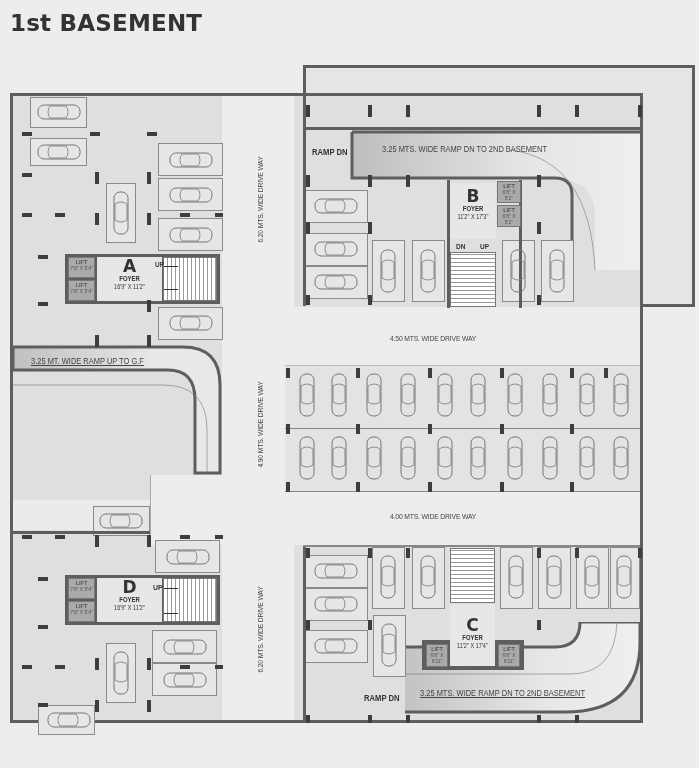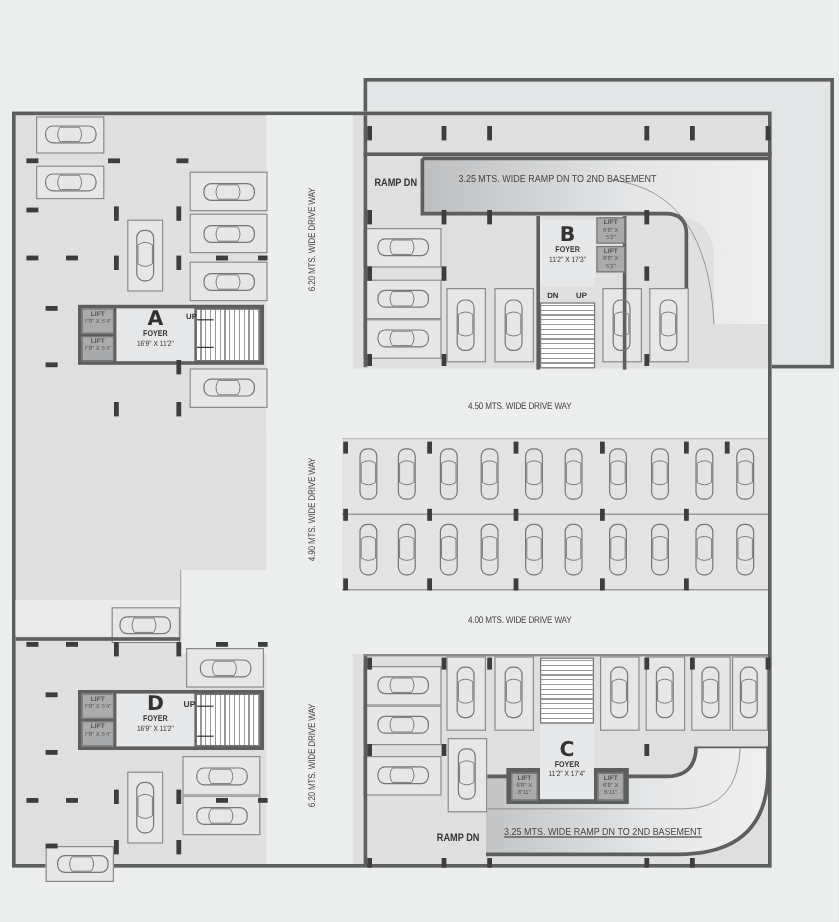--- a/index.html
+++ b/index.html
@@ -26,39 +26,53 @@
   .stair { background: repeating-linear-gradient(90deg, #fff 0 3px, #999 3px 4px); border: 1px solid #777; }
   .stair.h { background: repeating-linear-gradient(0deg, #fff 0 3px, #999 3px 4px); }
   .stairlbl { font-size: 7px; font-weight: bold; color: #333; }
   svg.car { position: absolute; }
 </style>
 </head>
 <body>
 
 <div class="abs plan">
 
+  <div class="abs title">1st BASEMENT</div>
 
   <div class="abs" style="left:303px;top:65px;width:392px;height:242px;background:#e4e5e7;border:3px solid #5d5e5e;"></div>
 
   <div class="abs floor" style="left:10px;top:93px;width:633px;height:630px;border:3px solid #5d5e5e;"></div>
 
   <div class="abs drive" style="left:222px;top:96px;width:72px;height:624px;"></div>
 
   <div class="abs drive" style="left:222px;top:307px;width:418px;height:58px;"></div>
 
   <div class="abs drive" style="left:150px;top:475px;width:490px;height:70px;"></div>
 
   <div class="abs drive" style="left:13px;top:500px;width:137px;height:30px;background:#ebebeb;"></div>
 
   <div class="abs lbl v" style="left:205px;top:195px;width:110px;text-align:center;">6.20 MTS. WIDE DRIVE WAY</div>
   <div class="abs lbl v" style="left:205px;top:420px;width:110px;text-align:center;">4.90 MTS. WIDE DRIVE WAY</div>
   <div class="abs lbl v" style="left:205px;top:625px;width:110px;text-align:center;">6.20 MTS. WIDE DRIVE WAY</div>
   <div class="abs lbl" style="left:390px;top:334px;">4.50 MTS. WIDE DRIVE WAY</div>
   <div class="abs lbl" style="left:390px;top:512px;">4.00 MTS. WIDE DRIVE WAY</div>
 
+  <div class="abs" style="left:13px;top:345px;width:210px;height:130px;">
+    <svg width="210" height="130" style="position:absolute;left:0;top:0">
+      <defs>
+          <linearGradient id="rg1" x1="0" x2="1">
+            <stop offset="0" stop-color="#bfc0c2"></stop>
+            <stop offset="0.7" stop-color="#e8e8e9"></stop>
+          </linearGradient>
+        </defs>
+      <path d="M0 2 H170 Q207 2 207 40 V128 H182 V55 Q182 25 155 25 H0 Z" fill="url(#rg1)" stroke="#5d5e5e" stroke-width="3"></path>
+      <path d="M0 40 H150 Q194 40 194 85 V128" fill="none" stroke="#777" stroke-width="0.6"></path>
+    </svg>
+    <div class="abs ramp-lbl" style="left:18px;top:11px;">3.25  MT. WIDE RAMP UP TO G.F</div>
+  </div>
 
   <div class="abs" style="left:350px;top:130px;width:290px;height:140px;">
     <svg width="290" height="140" style="position:absolute;left:0;top:0">
       <defs>
           <linearGradient id="rg2" x1="0" x2="1">
             <stop offset="0" stop-color="#bdbec0"></stop>
             <stop offset="0.6" stop-color="#e4e5e6"></stop>
             <stop offset="1" stop-color="#efefef"></stop>
           </linearGradient>
         </defs>

